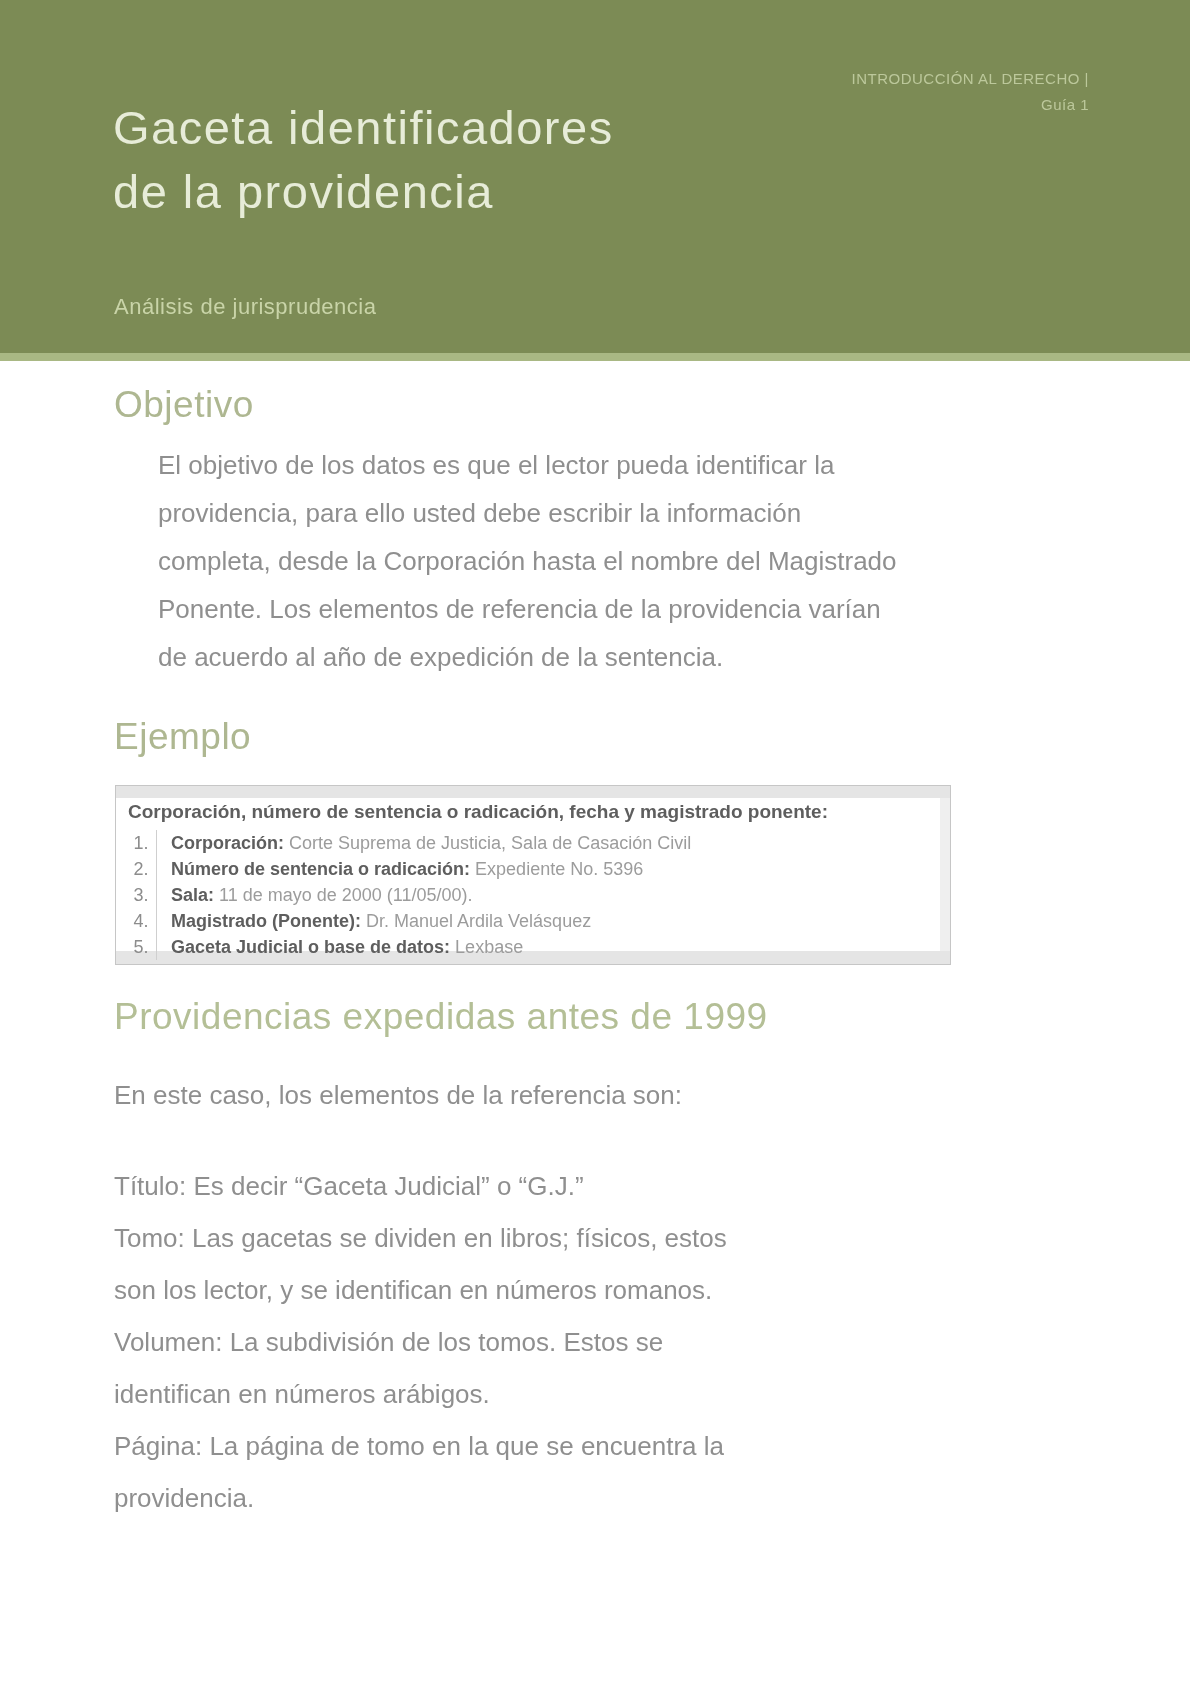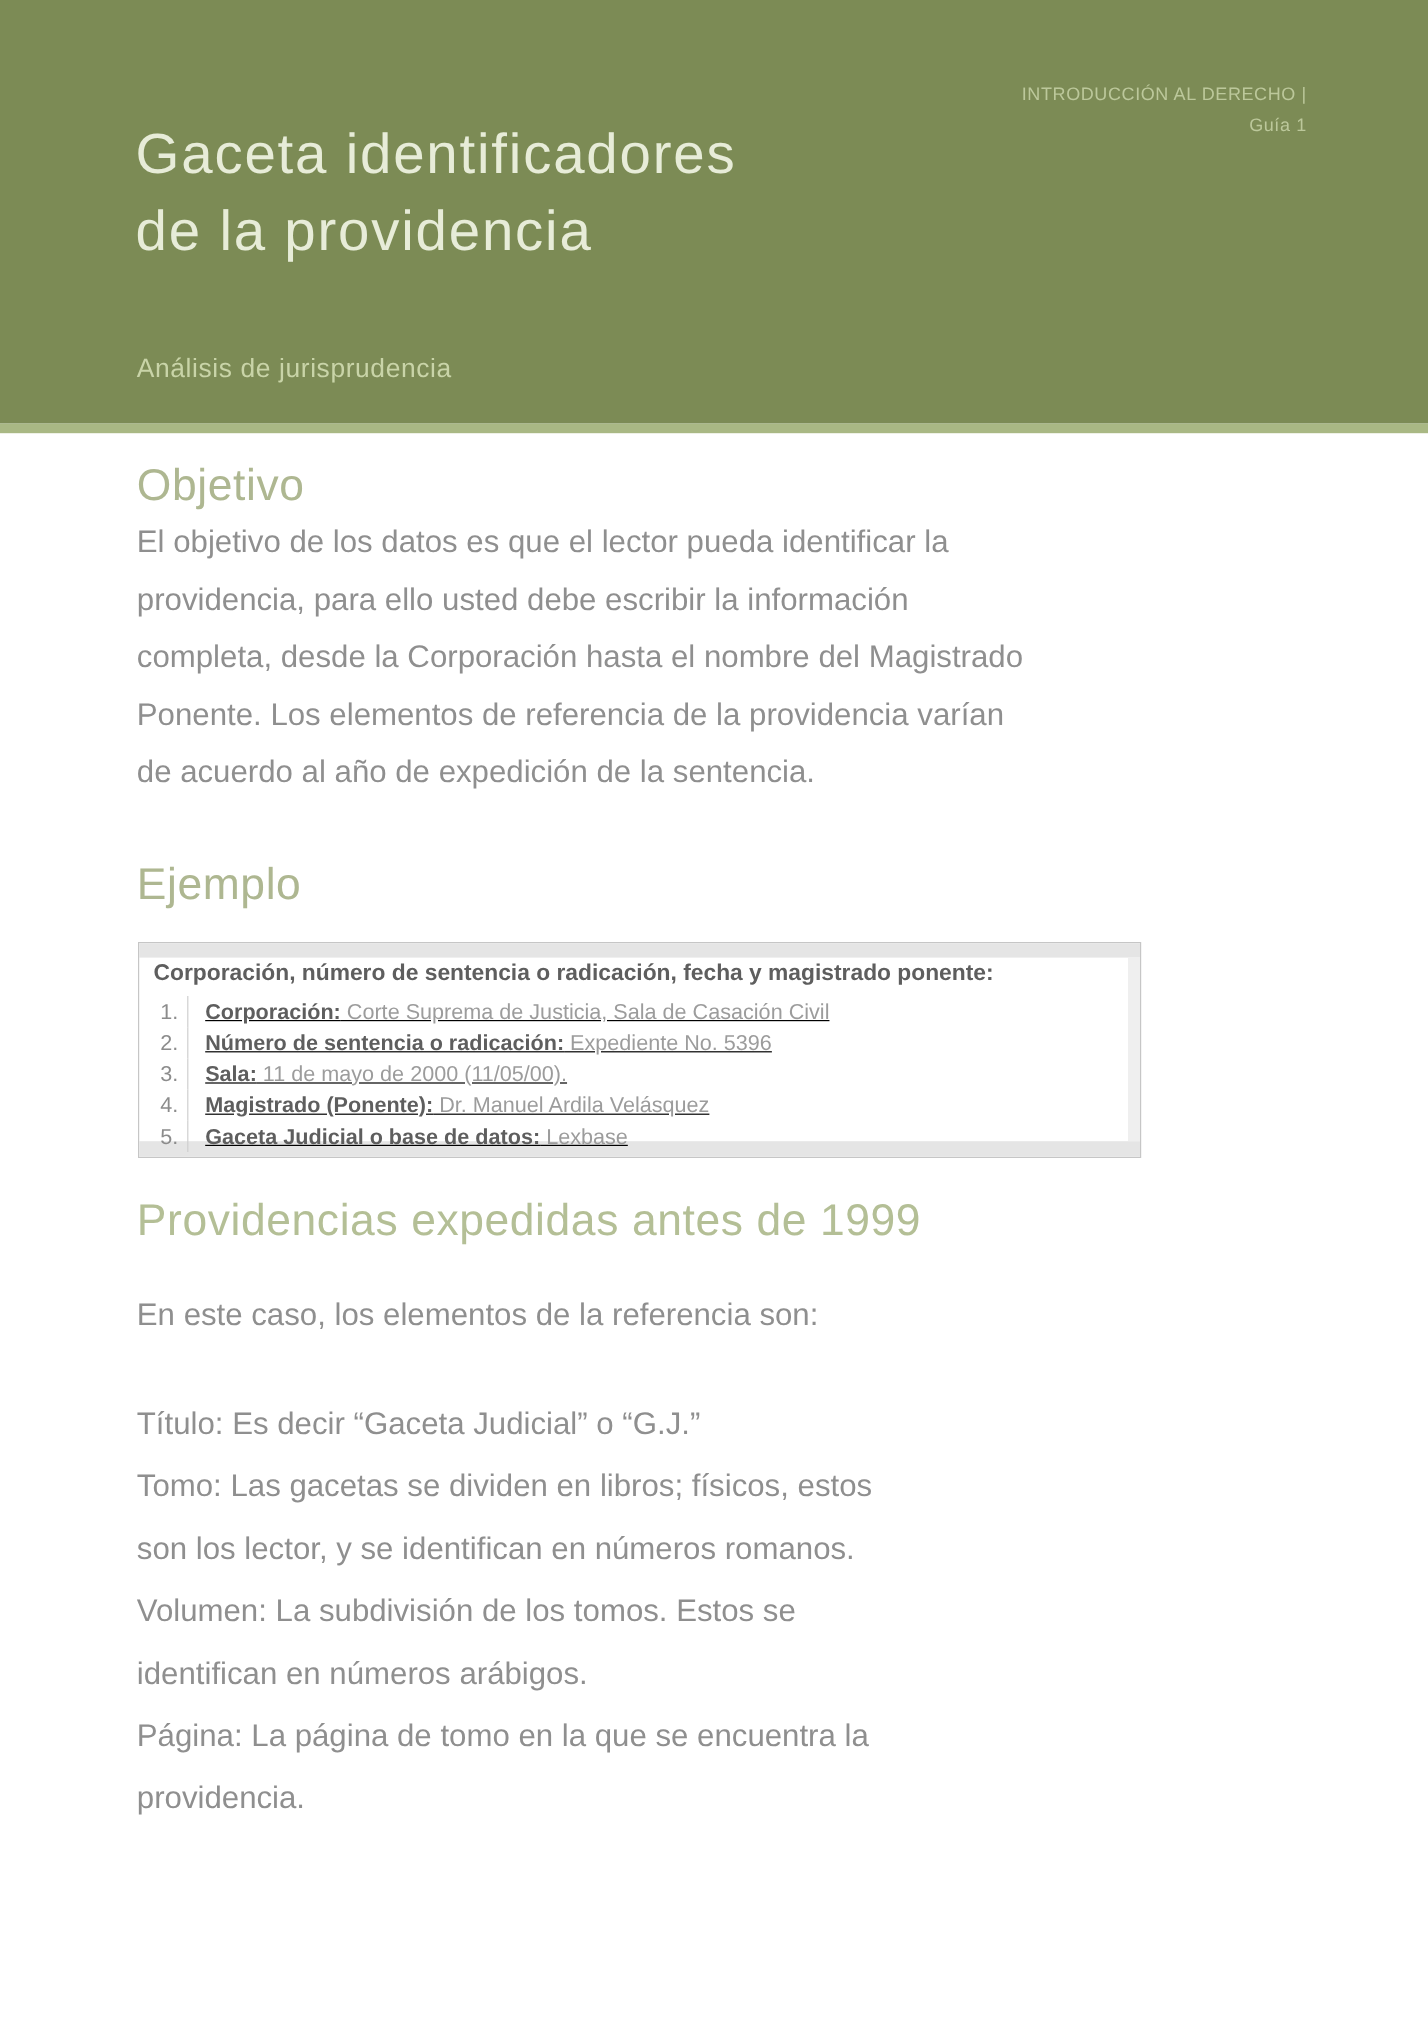--- a/index.html
+++ b/index.html
@@ -67,21 +67,21 @@
   #antes-heading { top: 996px; color: #b4bf96; }
 
   
   .body-lines {
     position: absolute;
     left: 114px;
     width: 980px;
     color: #8f8f8f;
     font-size: 26px;
   }
-  #objetivo-paragraph { top: 427px; line-height: 48px; }
+  #objetivo-paragraph { top: 441px; line-height: 48px; margin-left: 44px; }
   #antes-intro { top: 1078px; line-height: 34px; }
   #antes-lines { top: 1160px; line-height: 52px; }
   .body-line { white-space: nowrap; }
 
   
   .example-box {
     position: absolute;
     left: 115px; top: 785px;
     width: 836px; height: 180px;
     border: 1px solid #c6c6c6;
@@ -124,21 +124,20 @@
   .example-row .row-num {
     flex: 0 0 30px;
     text-align: center;
     color: #8c8c8c;
     border-right: 1px solid #cfcfcf;
     align-self: stretch;
   }
   .example-row .row-text {
     padding-left: 14px;
     white-space: nowrap;
-    text-decoration: underline;
   }
   .row-label { font-weight: bold; color: #5e5e5e; }
   .row-value { color: #9c9c9c; }
 </style>
 </head>
 <body>
 
 <div class="page">
 
   <div class="banner">

